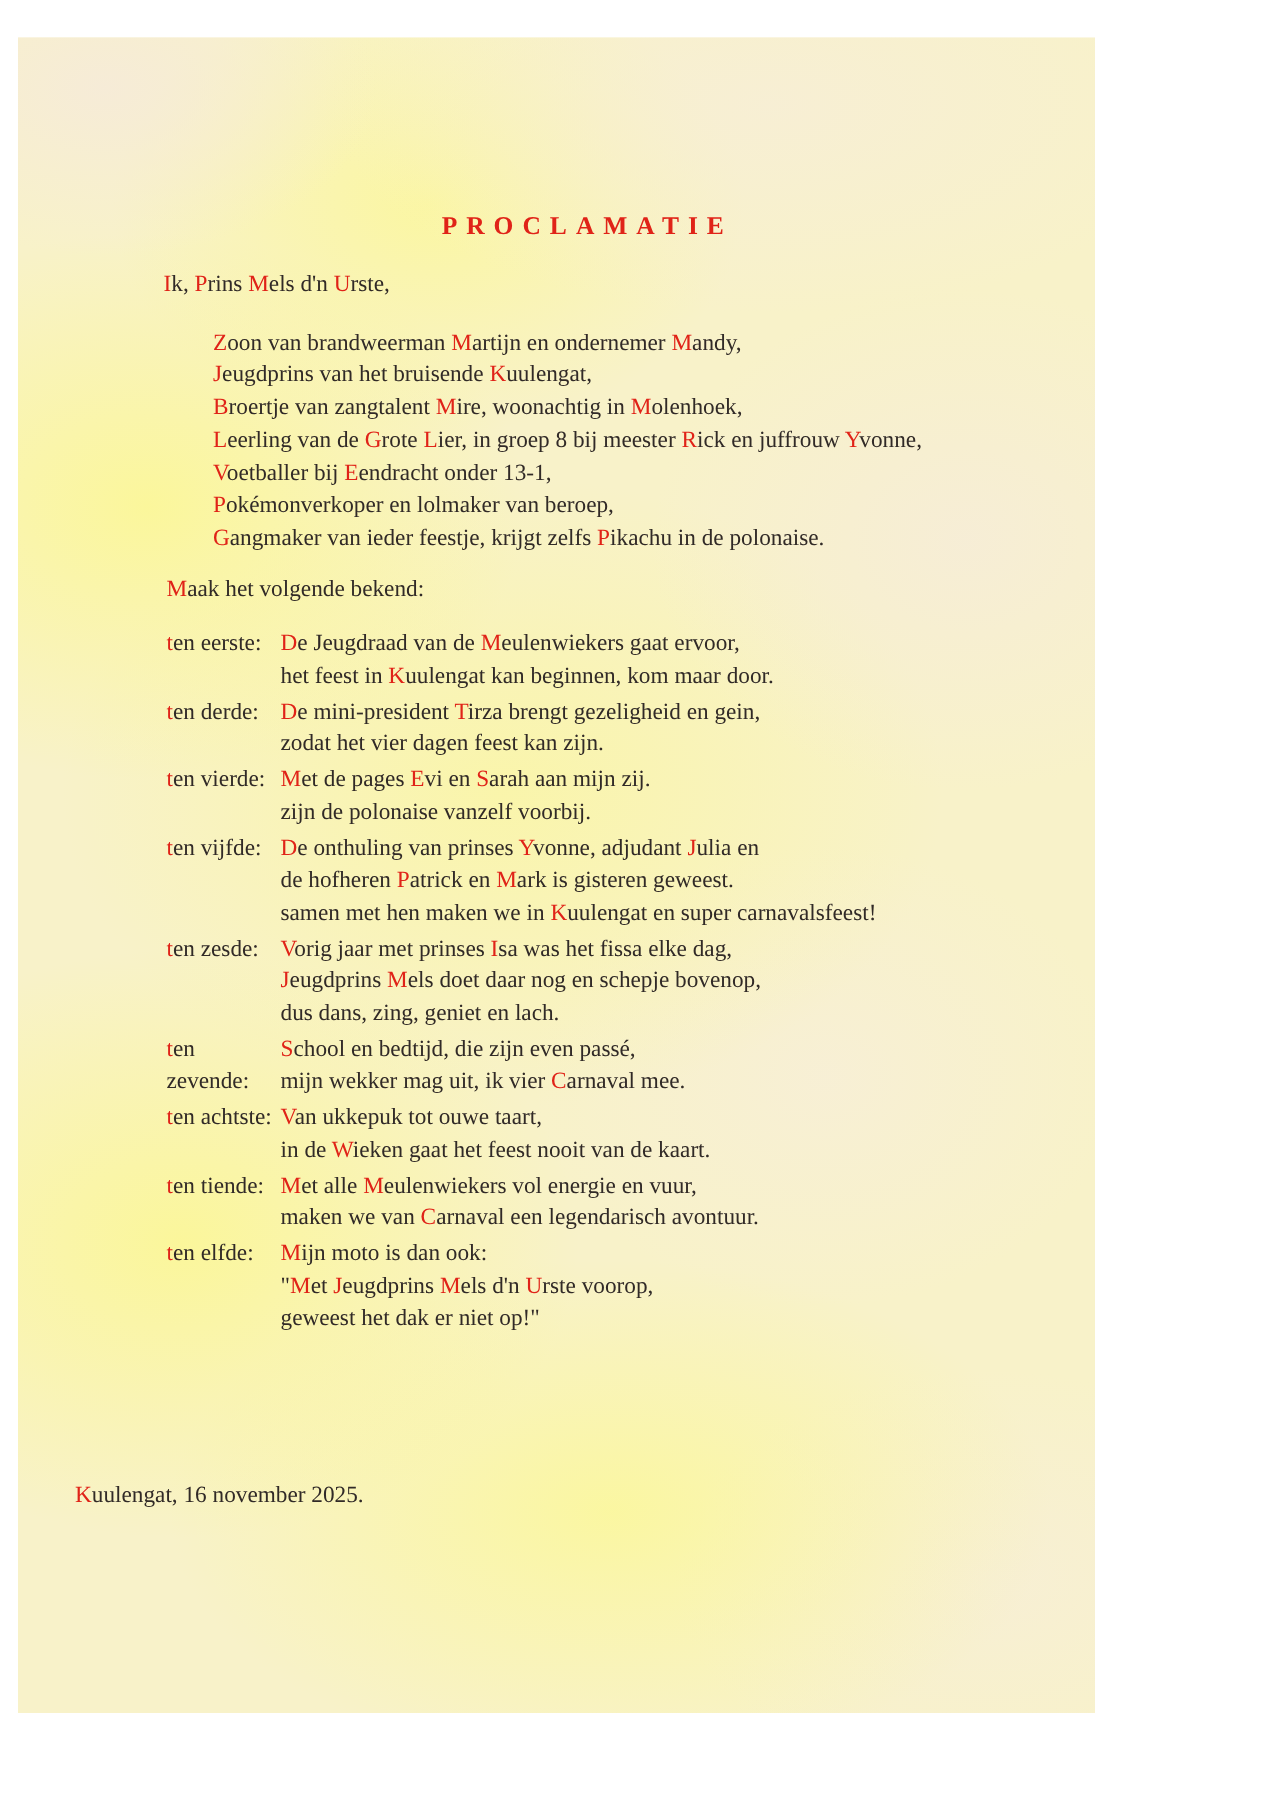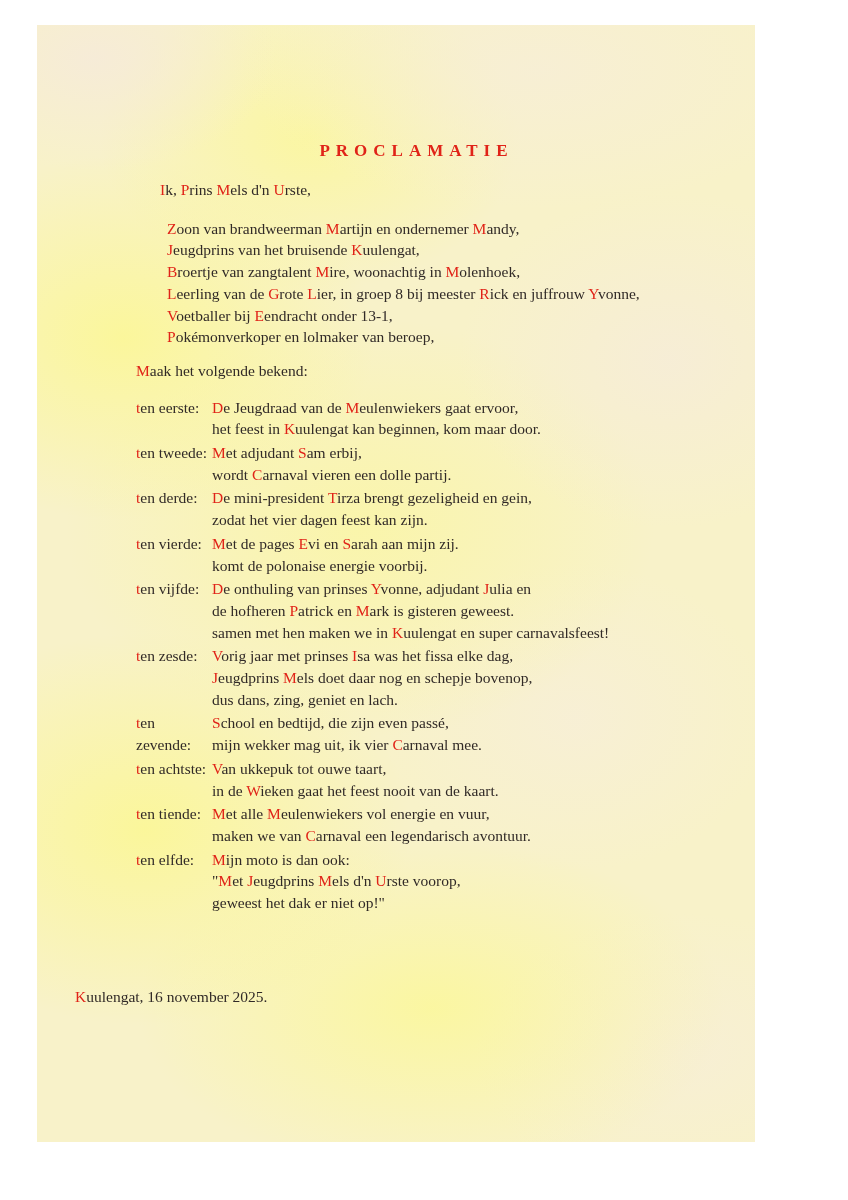--- a/index.html
+++ b/index.html
@@ -9,42 +9,42 @@
   }
   html,body{margin:0;padding:0;}
   body{
     width:848px;height:1200px;position:relative;
     background:#ffffff;
     font-family:"Liberation Serif","DejaVu Serif",serif;
     color:var(--ink);
     overflow:hidden;
   }
   .paper{
-    position:absolute;left:37px;top:25px;width:718px;height:1117px;
+    position:absolute;left:12px;top:25px;width:718px;height:1117px;
     background-color:var(--paper);
     background-image:
       radial-gradient(ellipse 260px 160px at 8% 3%,  rgba(246,235,216,.95), rgba(246,235,216,0) 70%),
       radial-gradient(ellipse 420px 200px at 70% 4%, rgba(247,238,214,.85), rgba(247,238,214,0) 70%),
       radial-gradient(ellipse 300px 220px at 38% 10%,rgba(252,248,146,.70), rgba(252,248,146,0) 70%),
       radial-gradient(ellipse 360px 260px at 12% 28%,rgba(252,248,140,.75), rgba(252,248,140,0) 70%),
       radial-gradient(ellipse 300px 240px at 88% 30%,rgba(246,236,217,.80), rgba(246,236,217,0) 70%),
       radial-gradient(ellipse 420px 300px at 45% 45%,rgba(251,247,150,.60), rgba(251,247,150,0) 70%),
       radial-gradient(ellipse 280px 220px at 75% 62%,rgba(247,238,218,.70), rgba(247,238,218,0) 70%),
       radial-gradient(ellipse 380px 280px at 15% 72%,rgba(252,248,135,.70), rgba(252,248,135,0) 70%),
       radial-gradient(ellipse 420px 240px at 55% 88%,rgba(252,249,140,.65), rgba(252,249,140,0) 70%),
       radial-gradient(ellipse 300px 200px at 90% 92%,rgba(247,238,216,.75), rgba(247,238,216,0) 70%);
   }
   .content{position:absolute;left:97px;top:115px;width:565px;}
   .title{
     margin:0;text-align:center;
     font-size:17px;font-weight:bold;letter-spacing:6px;
     color:var(--red);line-height:22px;
   }
   p{margin:0;font-size:15.5px;line-height:21.7px;}
-  .salutation{margin-top:17px;margin-left:26px;}
+  .salutation{margin-top:17px;}
   .intro{margin:17px 0 0 33px;}
   .announce{margin:12px 0 0 2px;}
   .stanzas{margin-top:15px;}
   .stanza{display:grid;grid-template-columns:76px 1fr;margin:0 0 2px 2px;align-items:start;}
   .stanza .label{font-size:15.5px;line-height:21.7px;}
   .red{color:var(--red);}
   .footer{position:absolute;left:38px;top:961px;font-size:15.5px;line-height:22px;}
 </style>
 </head>
 <body>
@@ -53,49 +53,43 @@
   <div class="content">
     <h1 class="title">PROCLAMATIE</h1>
     <p class="salutation"><span class="red">I</span>k, <span class="red">P</span>rins <span class="red">M</span>els d'n <span class="red">U</span>rste,</p>
     <div class="intro" id="intro">
         <p><span class="red">Z</span>oon van brandweerman <span class="red">M</span>artijn en ondernemer <span class="red">M</span>andy,</p>
         <p><span class="red">J</span>eugdprins van het bruisende <span class="red">K</span>uulengat,</p>
         <p><span class="red">B</span>roertje van zangtalent <span class="red">M</span>ire, woonachtig in <span class="red">M</span>olenhoek,</p>
         <p><span class="red">L</span>eerling van de <span class="red">G</span>rote <span class="red">L</span>ier, in groep 8 bij meester <span class="red">R</span>ick en juffrouw <span class="red">Y</span>vonne,</p>
         <p><span class="red">V</span>oetballer bij <span class="red">E</span>endracht onder 13-1,</p>
         <p><span class="red">P</span>okémonverkoper en lolmaker van beroep,</p>
+        <p><span class="red">G</span>angmaker van ieder feestje, krijgt zelfs <span class="red">P</span>ikachu in de polonaise.</p>
       </div>
     <p class="announce"><span class="red">M</span>aak het volgende bekend:</p>
     <div class="stanzas" id="stanzas">
         <div class="stanza">
           <span class="label"><span class="red">t</span>en eerste:</span>
           <div>
             <p><span class="red">D</span>e Jeugdraad van de <span class="red">M</span>eulenwiekers gaat ervoor,</p>
             <p>het feest in <span class="red">K</span>uulengat kan beginnen, kom maar door.</p>
-          </div>
-        </div>
-        <div class="stanza">
-          <span class="label"><span class="red">t</span>en tweede:</span>
-          <div>
-            <p><span class="red">M</span>et adjudant <span class="red">S</span>am erbij,</p>
-            <p>wordt <span class="red">C</span>arnaval vieren een dolle partij.</p>
           </div>
         </div>
         <div class="stanza">
           <span class="label"><span class="red">t</span>en derde:</span>
           <div>
             <p><span class="red">D</span>e mini-president <span class="red">T</span>irza brengt gezeligheid en gein,</p>
             <p>zodat het vier dagen feest kan zijn.</p>
           </div>
         </div>
         <div class="stanza">
           <span class="label"><span class="red">t</span>en vierde:</span>
           <div>
             <p><span class="red">M</span>et de pages <span class="red">E</span>vi en <span class="red">S</span>arah aan mijn zij.</p>
-            <p>komt de polonaise energie voorbij.</p>
+            <p>zijn de polonaise vanzelf voorbij.</p>
           </div>
         </div>
         <div class="stanza">
           <span class="label"><span class="red">t</span>en vijfde:</span>
           <div>
             <p><span class="red">D</span>e onthuling van prinses <span class="red">Y</span>vonne, adjudant <span class="red">J</span>ulia en</p>
             <p>de hofheren <span class="red">P</span>atrick en <span class="red">M</span>ark is gisteren geweest.</p>
             <p>samen met hen maken we in <span class="red">K</span>uulengat en super carnavalsfeest!</p>
           </div>
         </div>

